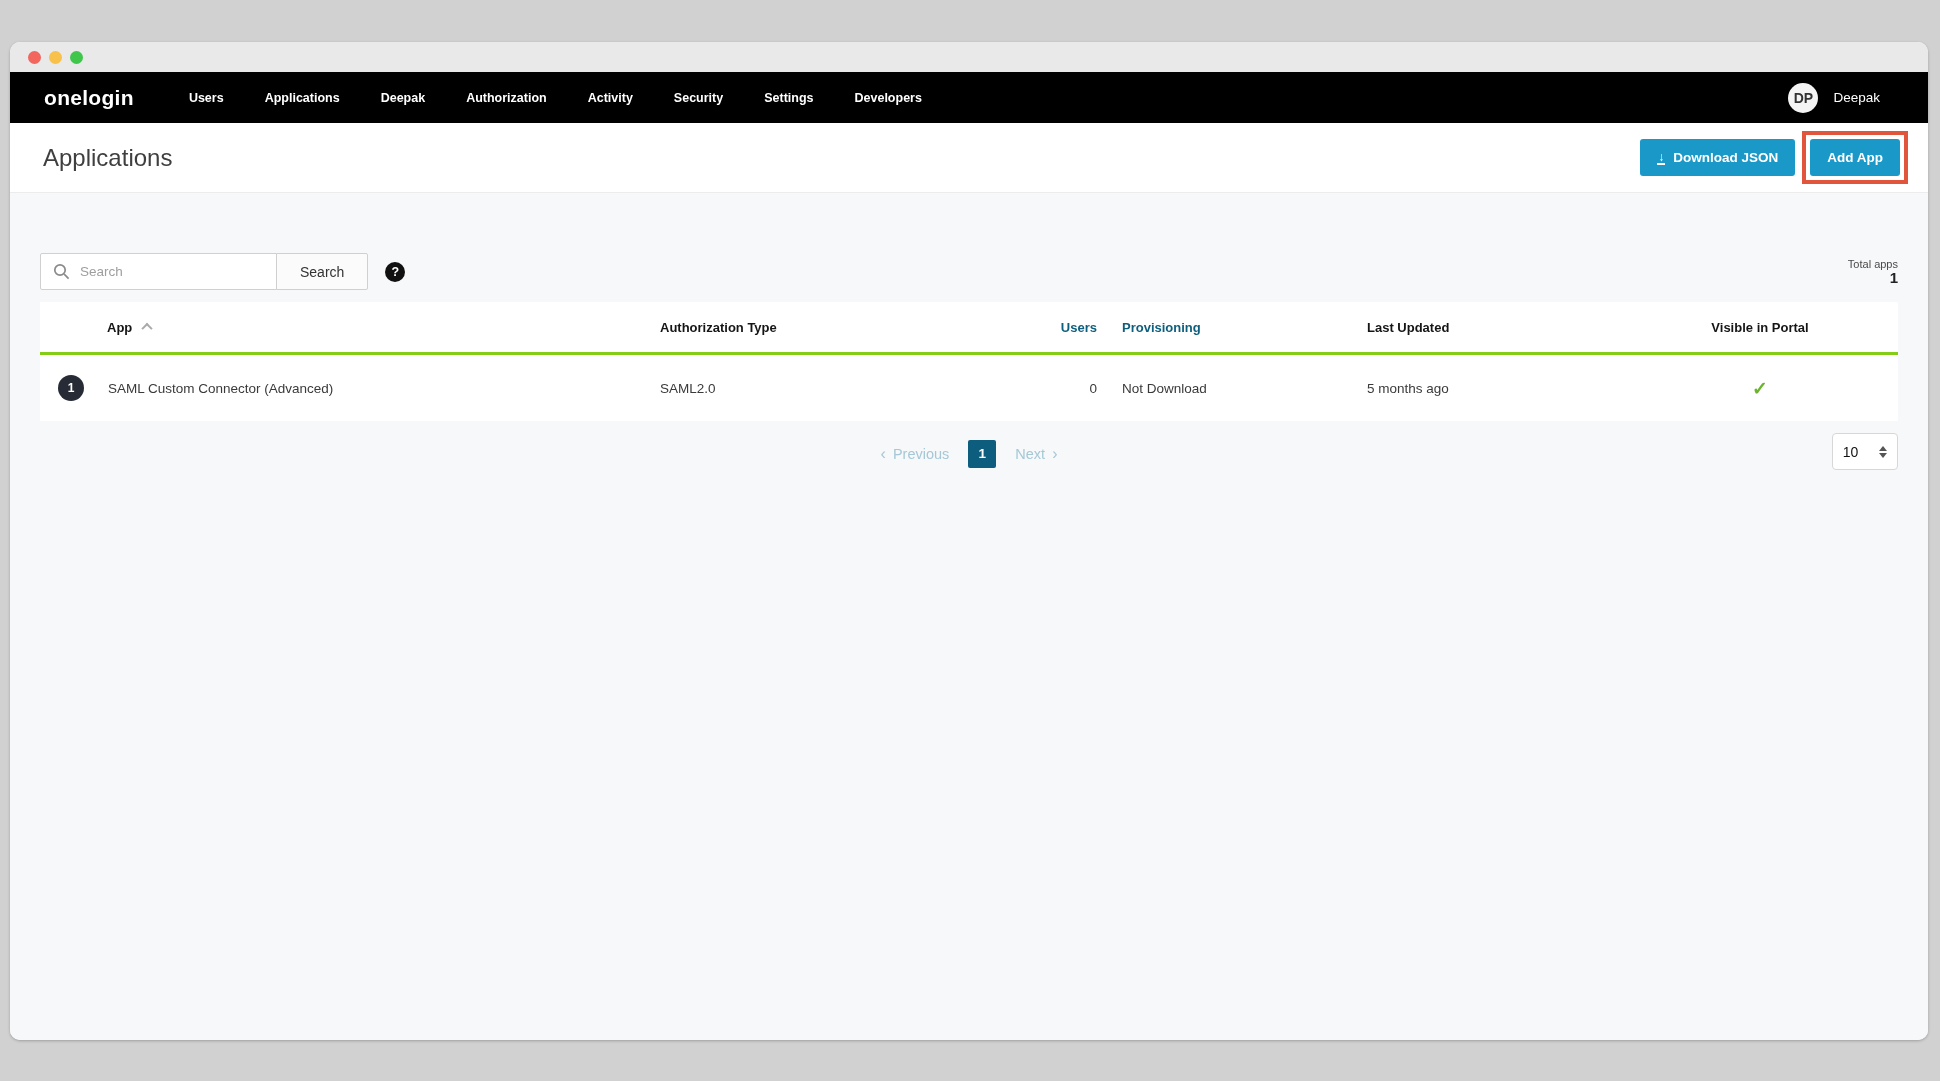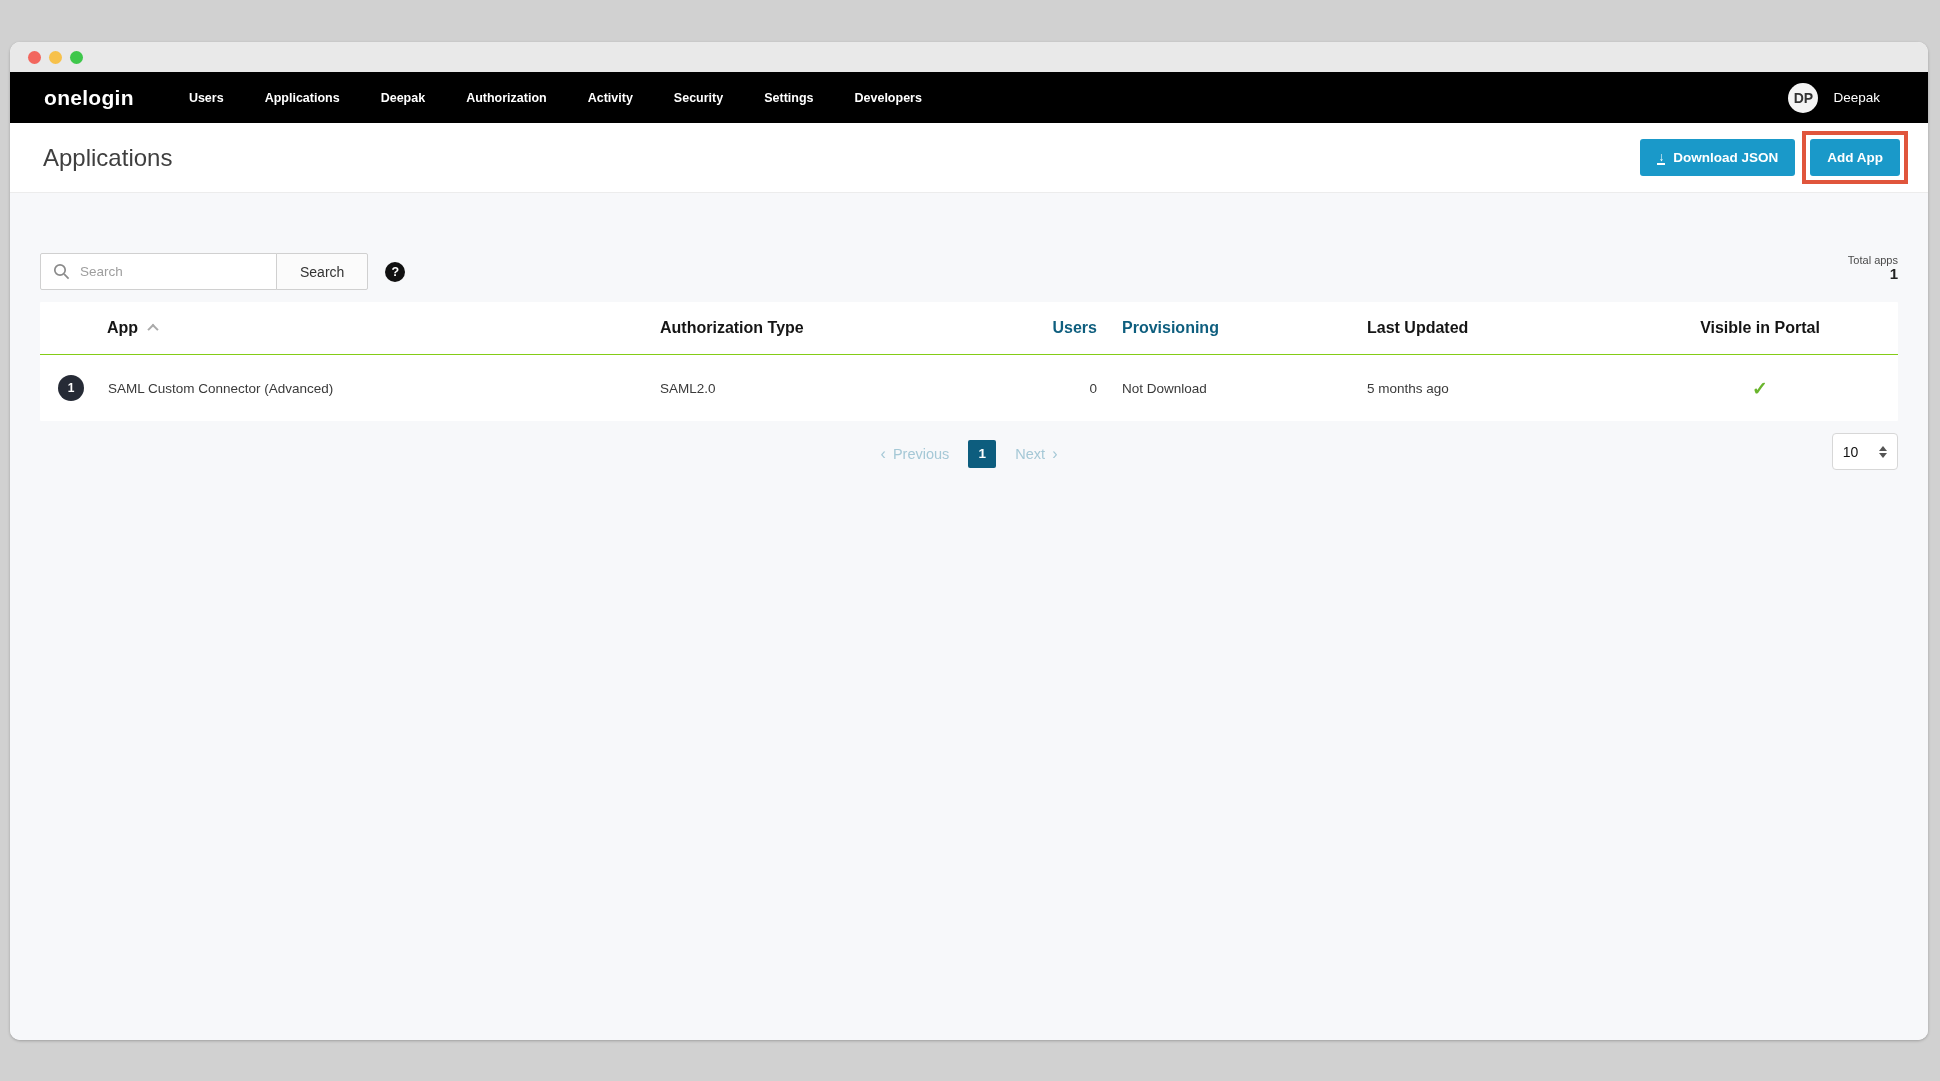--- a/index.html
+++ b/index.html
@@ -37,39 +37,39 @@
                  padding:0 20px 0 33px; flex:none; border-bottom:1px solid #ececec; }
   .page-title { font-size:24px; color:#3f3f3f; font-weight:normal; }
   .header-actions { margin-left:auto; display:flex; align-items:center; }
   .btn-teal { background:#1a99c9; color:#fff; border:none; height:37px; padding:0 17px;
               font-size:13.5px; font-weight:bold; border-radius:3px; cursor:pointer;
               display:flex; align-items:center; gap:8px; font-family:inherit; }
   .dl-icon { display:inline-block; border-bottom:2px solid #fff; padding:0 1px 0 1px; line-height:1; font-size:12px; font-weight:bold; }
   .highlight-box { border:4px solid #e0553c; padding:4px; margin-left:7px; }
   
   .content { flex:1; background:#f7f8fa; padding:0 30px; position:relative; }
-  .toolbar-row { margin-top:60px; display:flex; align-items:flex-start;gap:46px; }
+  .toolbar-row { margin-top:60px; display:flex; align-items:center;gap:46px; }
   .search-group { display:flex; align-items:flex-start; }
   .search-input-wrap { width:237px; height:37px; background:#fff; border:1px solid #d0d0d0;
                        border-radius:2px 0 0 2px; display:flex; align-items:center; padding:0 12px; }
   .search-input-wrap svg { flex:none; margin-right:10px; }
   .search-input { border:none; outline:none; font-size:13.5px; color:#333; width:100%; background:transparent; font-family:inherit; }
   .search-input::placeholder { color:#9e9e9e; }
   .search-btn { height:37px; padding:0 23px; background:#fbfbfb; border:1px solid #d0d0d0; margin-left:-1px;
                 border-radius:0 2px 2px 0; font-size:14px; color:#333; cursor:pointer; font-family:inherit; }
   .help-circle { width:20px; height:20px; border-radius:50%; background:#111; color:#fff;
                  font-size:12.5px; font-weight:bold; display:flex; align-items:center; justify-content:center;
                  margin-left:17px; margin-top:9px; cursor:pointer; }
   .total-apps { margin-left:auto; text-align:right; padding-top:1px; }
   .total-apps-label { font-size:11px; color:#4a4a4a; }
   .total-apps-value { font-size:15px; font-weight:bold; color:#222; line-height:1.1; }
   
   .table-card { background:#fff; margin-top:12px; border-radius:1px; }
   .thead, .trow { display:grid; grid-template-columns:620px 337px 100px 270px 255px 1fr; align-items:center; }
-  .thead { height:53px; border-bottom:1px solid #84cc16; font-size:16px; font-weight:bold; color:#151515; }
+  .thead { height:53px; border-bottom:3px solid #84cc16; font-size:13px; font-weight:bold; color:#151515; }
   .th-app { padding-left:67px; display:flex; align-items:center; gap:11px; }
   .sort-caret { width:8px; height:8px; border-left:2px solid #aaa; border-top:2px solid #aaa;
                 transform:rotate(45deg) translate(1px,1px); display:inline-block; }
   .th-link { color:#0e5e7e; }
   .col-right { text-align:right; }
   .col-pad { padding-left:25px; }
   .col-center { text-align:center; }
   .trow { height:66px; font-size:13.5px; color:#3a3a3a; }
   .td-app { display:flex; align-items:center; padding-left:18px; gap:24px; }
   .row-num { width:26px; height:26px; border-radius:50%; background:#262b36; color:#fff;

